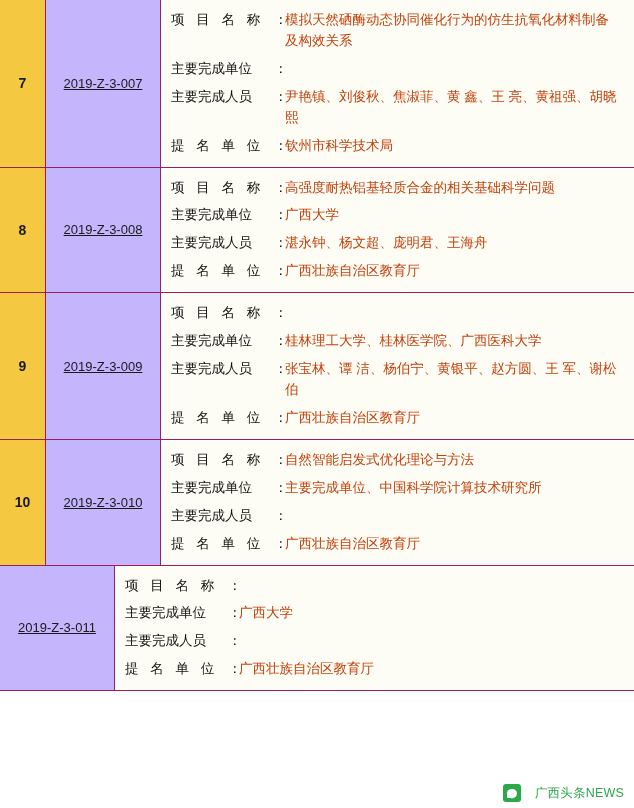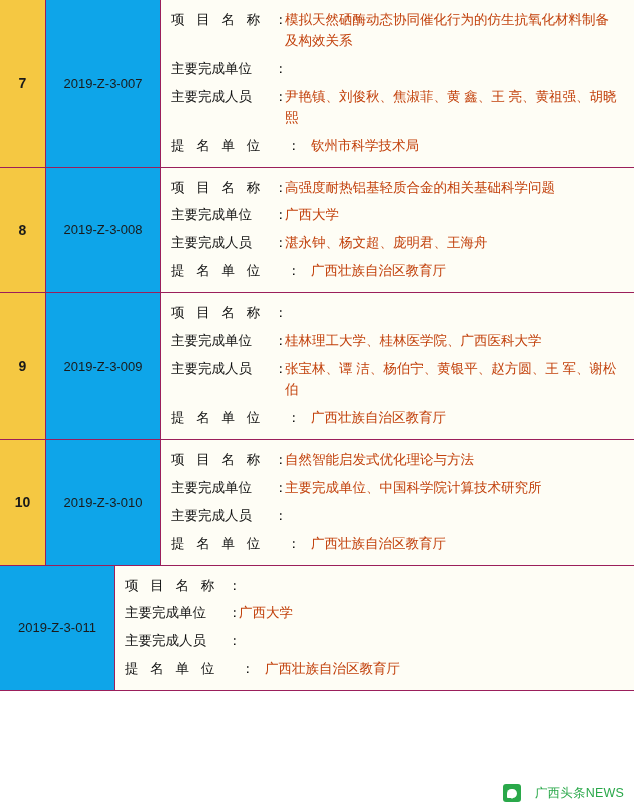--- a/index.html
+++ b/index.html
@@ -44,49 +44,49 @@
     justify-content: center;
     font-weight: bold;
     font-size: 14px;
     color: #1a1a1a;
     box-sizing: border-box;
   }
 
   .col-code {
     width: 115px;
     min-width: 115px;
-    background: #0ea5e9;
+    background: #c4b5fd;
     border-right: 1.5px solid #9b1f5b;
     display: flex;
     align-items: center;
     justify-content: center;
     font-size: 13px;
     color: #1a1a1a;
     box-sizing: border-box;
     letter-spacing: 0px;
+    text-decoration: underline;
   }
 
   .col-body {
     flex: 1;
     background: #fefdf5;
     padding: 10px 12px 10px 10px;
     box-sizing: border-box;
   }
 
   .field {
     display: flex;
     align-items: flex-start;
     margin-bottom: 7px;
     font-size: 13.5px;
     color: #111111;
     line-height: 1.55;
   }
   .field:last-child {
     margin-bottom: 0;
-    gap: 13px;
   }
 
   .field-label {
     width: 103px;
     min-width: 103px;
     white-space: nowrap;
     color: #111111;
   }
   .field-colon {
     width: 11px;

